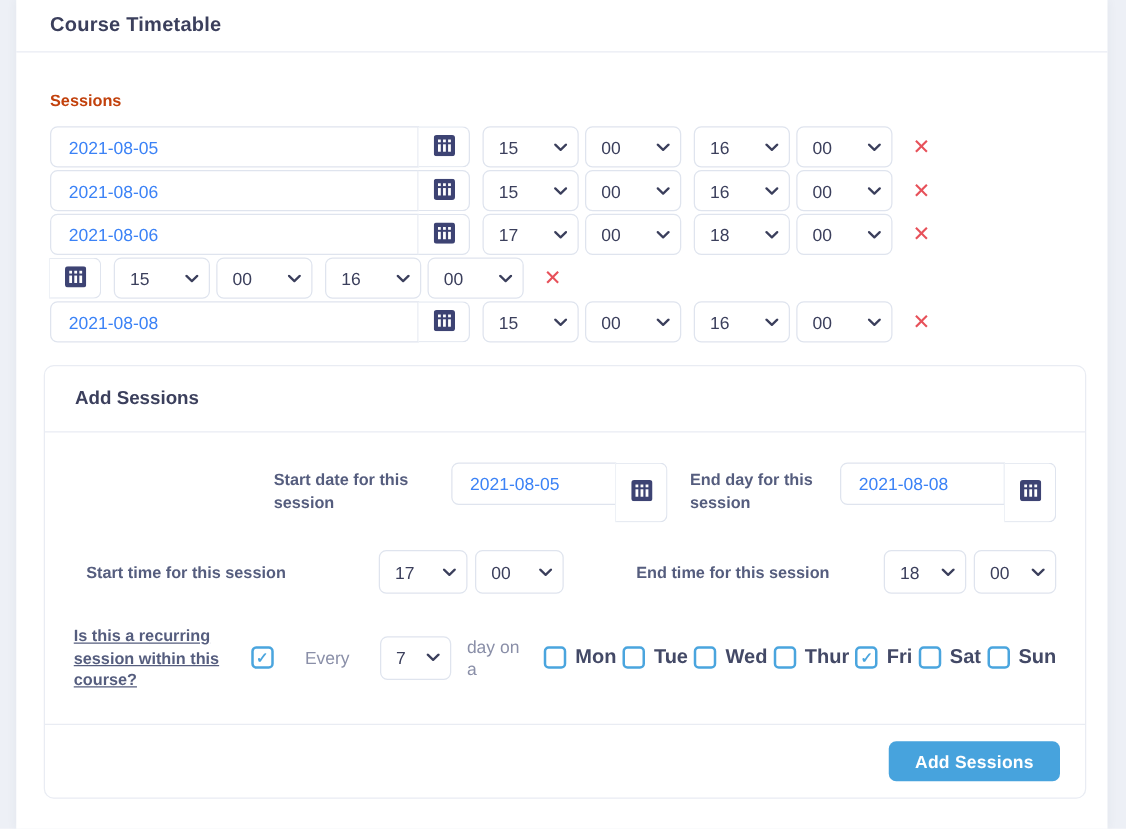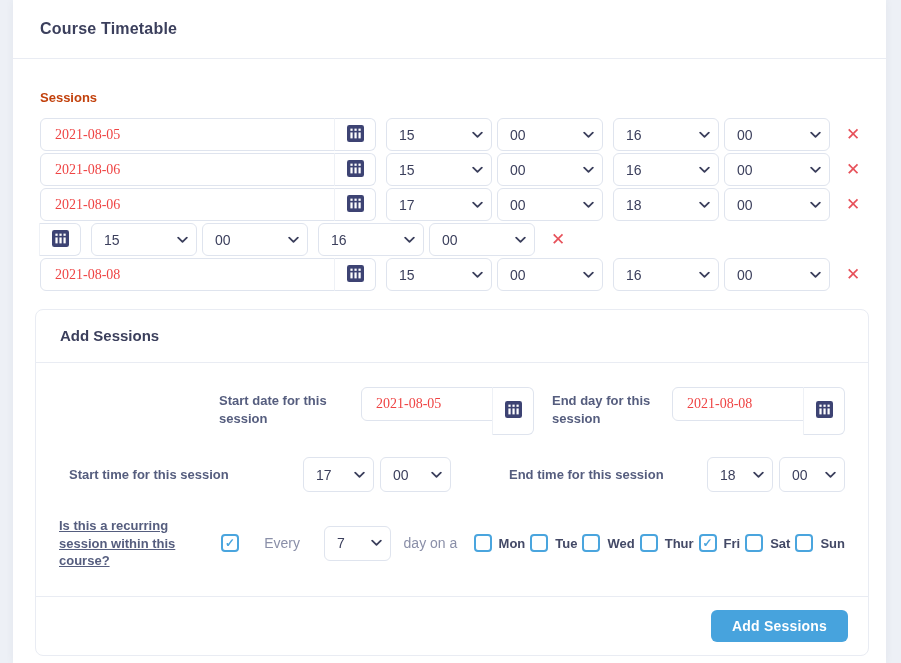--- a/index.html
+++ b/index.html
@@ -1,46 +1,46 @@
 <!DOCTYPE html>
 <html><head>
 <meta charset="utf-8">
 <style>
   * { margin:0; padding:0; box-sizing:border-box; }
   html,body { width:901px; height:663px; overflow:hidden; }
   body { background:#edf0f6; font-family:"Liberation Sans", sans-serif; color:#3b3f5c; }
 
   .panel { position:absolute; left:13px; top:0; width:873px; height:663px; background:#fff;
            box-shadow:0 0 8px rgba(59,63,92,0.06); }
-  .panel-header { height:59px; display:flex; align-items:center; padding:4px 27px;
+  .panel-header { height:42px; display:flex; align-items:center; padding:4px 27px;
                   border-bottom:1px solid #e9ecf3; }
   .panel-title { font-size:16px; font-weight:700; color:#3b3f5c; letter-spacing:.2px; }
   .panel-body { padding:31px 22px 0 27px; }
 
   .sessions-label { font-size:13px; font-weight:700; color:#c2410c; margin-bottom:13px; }
 
   .srow { display:flex; align-items:center; margin-bottom:2px; height:33px; }
   .igroup { display:flex; align-items:flex-start; }
   .inp { width:295px; height:33px; border:1px solid #dfe4ee; border-radius:6px 0 0 6px;
-         padding:12px 14px; font-size:14px; color:#ef4444; outline:none; background:#fff;
-         font-family:Liberation Serif, serif; }
+         padding:12px 14px; font-size:14px; color:#3b82f6; outline:none; background:#fff;
+         font-family:Liberation Sans, sans-serif; }
   .append { width:42px; height:33px; border:1px solid #dfe4ee; border-left:1px solid #eef1f6;
             border-radius:0 6px 6px 0; background:#fff; display:flex; align-items:center;
             justify-content:center; cursor:pointer; margin-left:-1px; }
   .append.tall { height:48px; }
 
   .sel { position:relative; height:33px; margin-left:10px; }
   .sel.pair { margin-left:5px; }
   .sel select { width:100%; height:100%; border:1px solid #dfe4ee; border-radius:6px;
                 background:#fff; color:#3b3f5c; font-size:14px; padding:0 24px 0 12px;
                 appearance:none; -webkit-appearance:none; -moz-appearance:none; outline:none;
                 font-family:"Liberation Sans", sans-serif; }
   .chev { position:absolute; right:9px; top:50%; transform:translateY(-50%); pointer-events:none;
           display:flex; }
-  .w95 { width:106px; }
+  .w95 { width:77px; }
 
   .del { margin-left:16px; color:#e7515a; font-size:17px; line-height:1; cursor:pointer;
          user-select:none; }
 
   .card { margin:18px -5px 0 -5px; border:1px solid #e9ecf3; border-radius:8px; background:#fff; }
   .card-header { padding:17px 24px; border-bottom:1px solid #e9ecf3; }
   .card-title { font-size:15px; font-weight:700; color:#3b3f5c; }
   .card-body { padding:24px 23px 26px 23px; }
 
   .flabel { font-size:13px; font-weight:700; color:#555d7e; line-height:1.35; }
@@ -69,21 +69,21 @@
   .cb[data-checked="true"]::after { content:"✓"; color:#4aa5de; font-size:12px; font-weight:700;
         line-height:1; }
   .cb-main { margin-left:25px; }
   .every { margin-left:25px; }
   .sel.interval { width:69px; height:35px; margin-left:24px; }
   .dayona { margin-left:13px; width:58px; }
 
   .days { display:flex; align-items:center; margin-left:14px; }
   .day { display:flex; align-items:center; margin-left:5px; }
   .day:first-child { margin-left:0; }
-  .day-label { font-size:13px; font-weight:700; color:#434966; margin-left:7px; }
+  .day-label { font-size:16px; font-weight:700; color:#434966; margin-left:7px; }
 
   .card-footer { border-top:1px solid #e9ecf3; padding:13px 20px; display:flex;
                  justify-content:flex-end; }
   .btn-primary { background:#47a3dd; color:#fff; border:none; border-radius:6px;
                  padding:0 21px; height:32px; font-size:14px; font-weight:700;
                  font-family:"Liberation Sans", sans-serif; cursor:pointer; letter-spacing:.2px; }
 </style>
 </head>
 <body>
 

